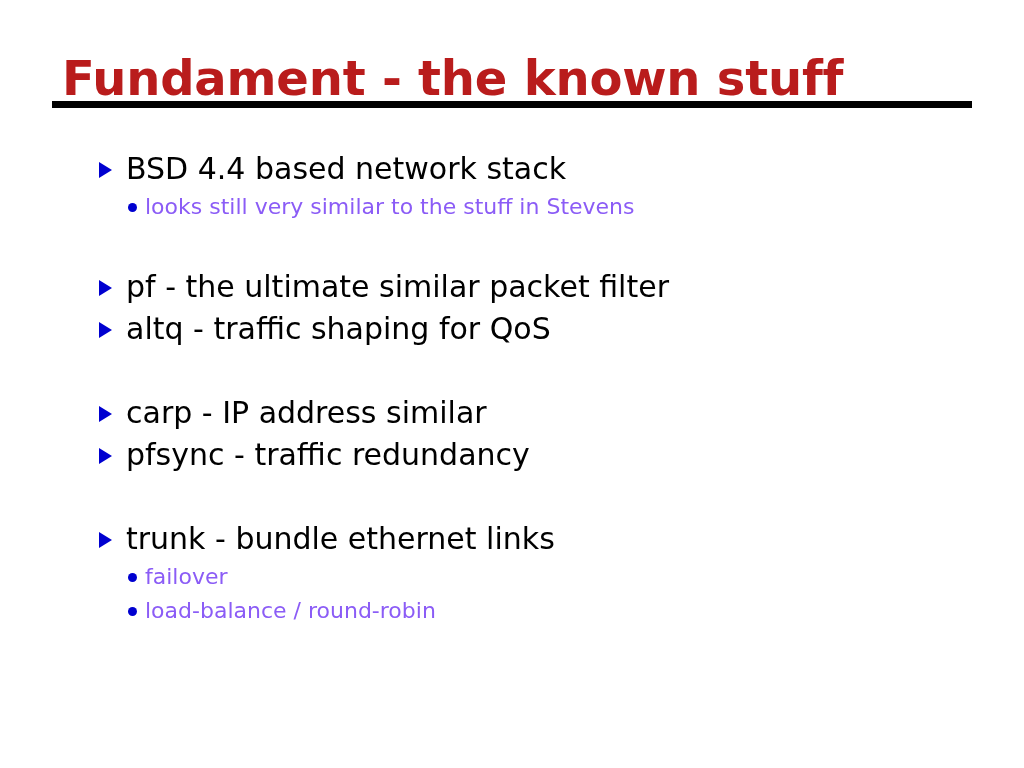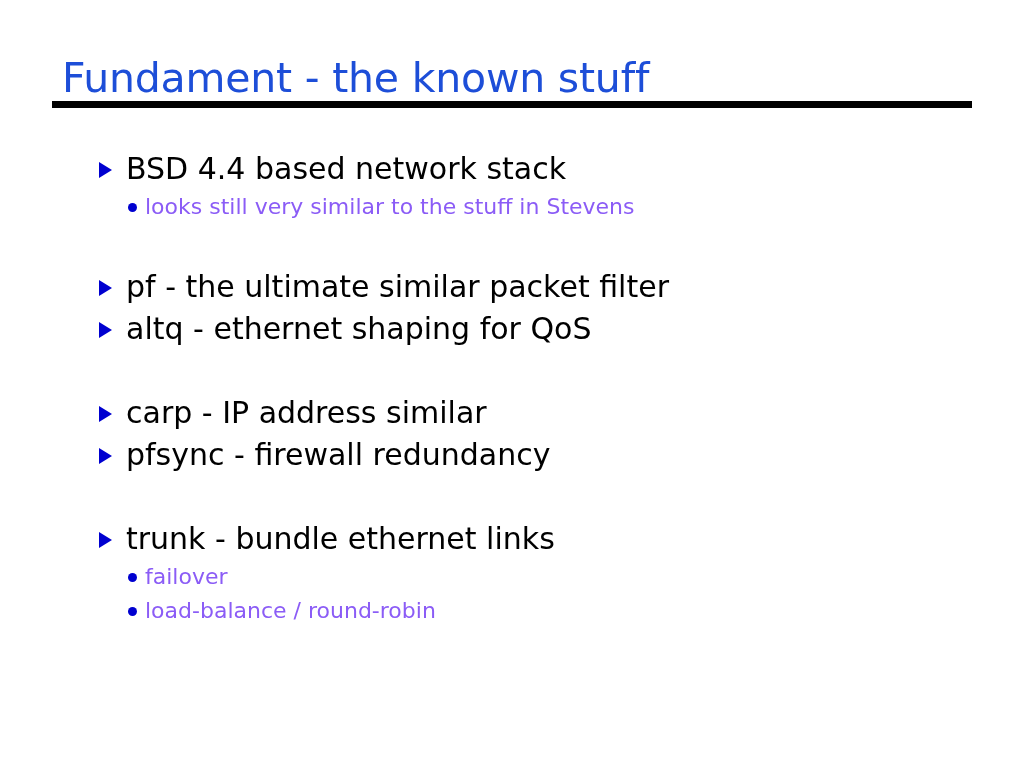--- a/index.html
+++ b/index.html
@@ -18,24 +18,24 @@
     background: #ffffff;
     overflow: hidden;
   }
 
   
   .slide-title {
     position: absolute;
     left: 62px;
     top: 52px;
     width: 910px;
-    font-size: 41px;
+    font-size: 48px;
     line-height: 52px;
-    color: #1d4ed8;
-    font-weight: 400;
+    color: #b91c1c;
+    font-weight: 700;
     letter-spacing: -0.2px;
     white-space: nowrap;
   }
   .title-rule {
     position: absolute;
     left: 52px;
     top: 101px;
     width: 920px;
     height: 7px;
     background: #000000;
@@ -117,23 +117,23 @@
 
   <div class="slide-title">Fundament - the known stuff</div>
 
   <div class="title-rule"></div>
 
   <div class="body-list" id="body-list">
       <div class="bullet-row level-1"><span class="marker"></span><span class="bullet-text">BSD 4.4 based network stack</span></div>
       <div class="bullet-row level-2"><span class="marker"></span><span class="bullet-text">looks still very similar to the stuff in Stevens</span></div>
       <div class="bullet-row spacer-1"></div>
       <div class="bullet-row level-1"><span class="marker"></span><span class="bullet-text">pf - the ultimate similar packet filter</span></div>
-      <div class="bullet-row level-1"><span class="marker"></span><span class="bullet-text">altq - ethernet shaping for QoS</span></div>
+      <div class="bullet-row level-1"><span class="marker"></span><span class="bullet-text">altq - traffic shaping for QoS</span></div>
       <div class="bullet-row spacer-1"></div>
       <div class="bullet-row level-1"><span class="marker"></span><span class="bullet-text">carp - IP address similar</span></div>
-      <div class="bullet-row level-1"><span class="marker"></span><span class="bullet-text">pfsync - firewall redundancy</span></div>
+      <div class="bullet-row level-1"><span class="marker"></span><span class="bullet-text">pfsync - traffic redundancy</span></div>
       <div class="bullet-row spacer-1"></div>
       <div class="bullet-row level-1"><span class="marker"></span><span class="bullet-text">trunk - bundle ethernet links</span></div>
       <div class="bullet-row level-2"><span class="marker"></span><span class="bullet-text">failover</span></div>
       <div class="bullet-row level-2"><span class="marker"></span><span class="bullet-text">load-balance / round-robin</span></div>
     </div>
 
 </div>
 
 </body></html>

